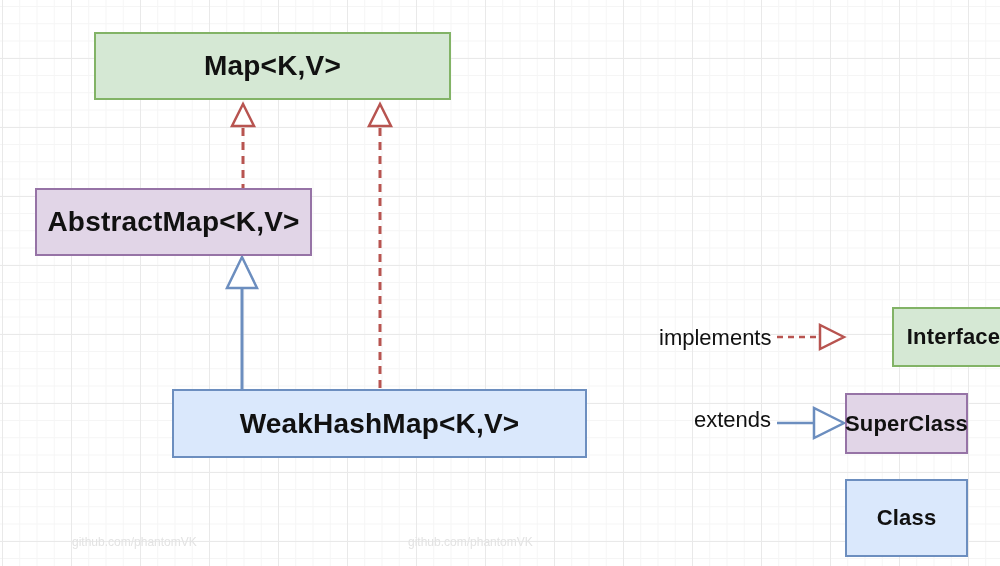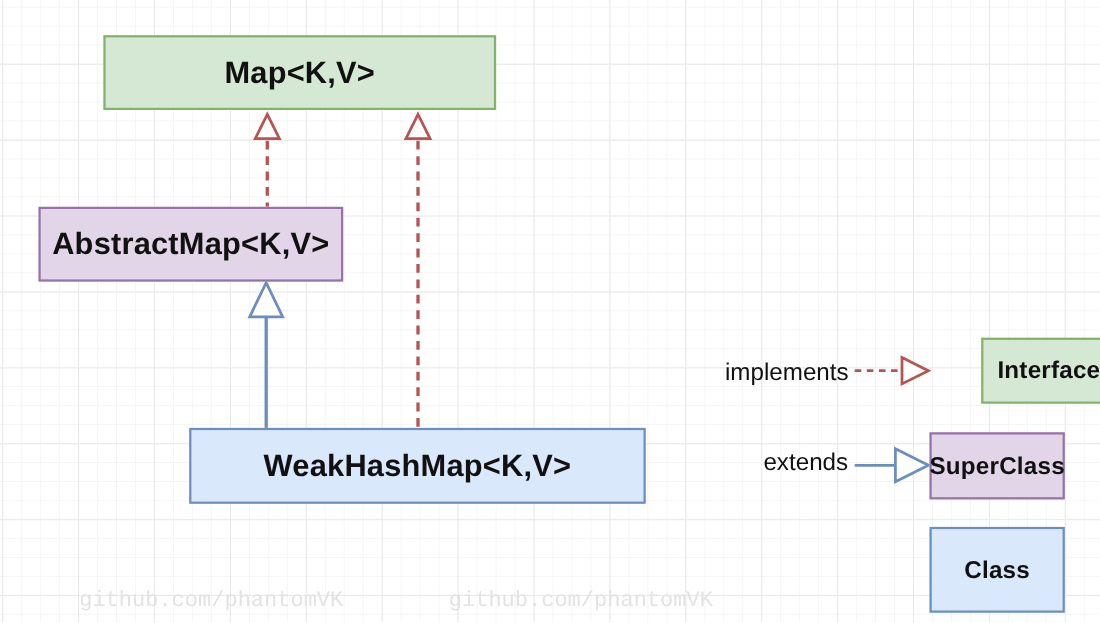--- a/index.html
+++ b/index.html
@@ -36,22 +36,22 @@
   #legend-interface  { left: 892px; top: 307px; width: 123px; height: 60px; align-items: center; }
   #legend-superclass { left: 845px; top: 393px; width: 123px; height: 61px; }
   #legend-class      { left: 845px; top: 479px; width: 123px; height: 78px; }
   .legend-label {
     position: absolute; font-size: 22px; color: #111111;
     white-space: nowrap; line-height: 24px;
   }
   #implements-label { left: 659px; top: 326px; text-align: right; }
   #extends-label    { left: 694px; top: 408px; }
   .watermark {
-    position: absolute; top: 535px; font-size: 20px; color: #e3e3e3;
-    white-space: nowrap; user-select: none; font-family: Liberation Mono, monospace;
+    position: absolute; top: 535px; font-size: 12px; color: #e3e3e3;
+    white-space: nowrap; user-select: none;
   }
   #watermark-1 { left: 72px; }
   #watermark-2 { left: 408px; }
 </style>
 </head>
 <body>
 
 <div class="canvas">
 
   <svg class="edges" width="1000" height="566" viewBox="0 0 1000 566">

